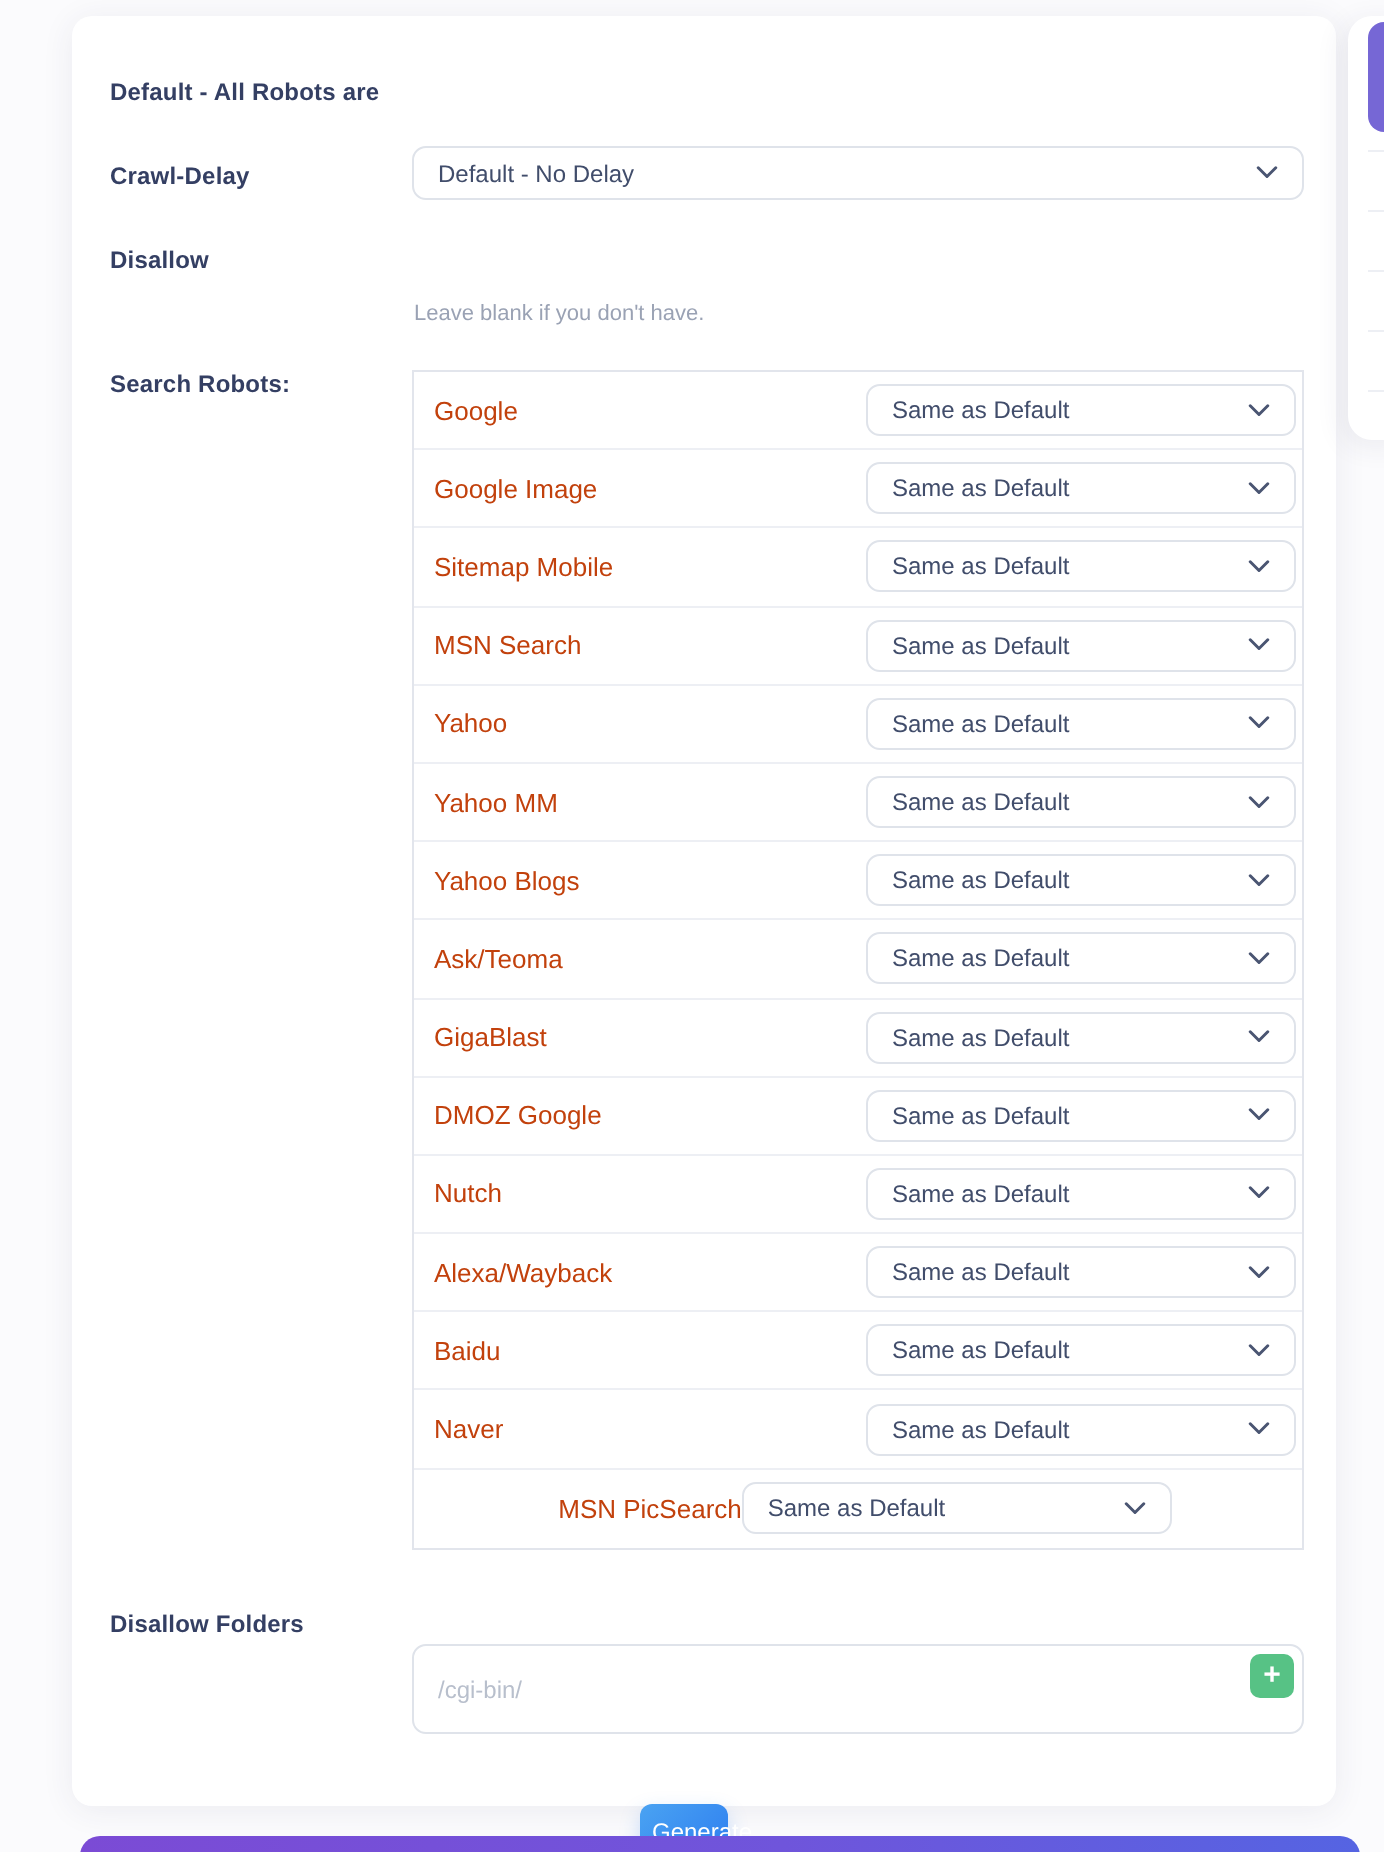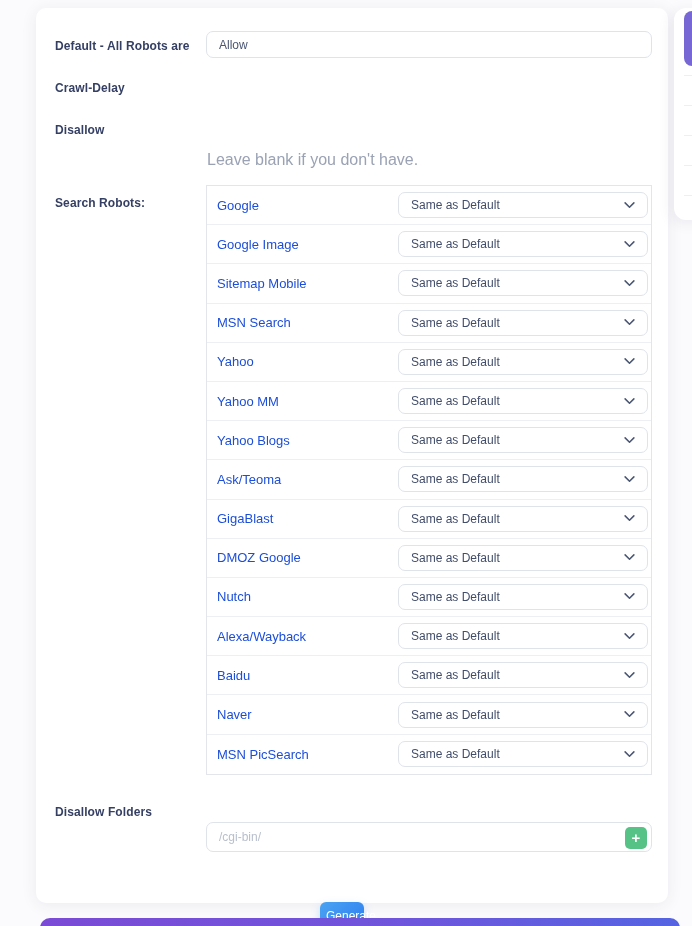--- a/index.html
+++ b/index.html
@@ -30,38 +30,38 @@
   }
   .text-input input::placeholder{color:#b8bfcc;}
   .select-box{
     display:flex;align-items:center;justify-content:space-between;
     padding:0 12px;cursor:pointer;
   }
   .select-box .sel-text{font-size:12px;color:#414d6b;}
   .chev{flex:0 0 auto;display:block;}
   .help-text{
     position:absolute;left:171px;
-    font-size:16px;color:#9aa2b4;
+    font-size:11px;color:#9aa2b4;
   }
   
   .robots-table{
     position:absolute;left:170px;top:177px;width:446px;height:590px;
     border:1px solid #e2e5ec;box-sizing:border-box;
   }
   .robot-row{
     height:39.2px;display:flex;align-items:center;justify-content:space-between;
     padding:0 3px 0 10px;border-bottom:1px solid #edeff4;box-sizing:border-box;
   }
-  .robot-row:last-child{border-bottom:none;}
-  .robot-name{font-size:13px;color:#1d4ed8;}
+  .robot-row:last-child{border-bottom:none;justify-content:center;}
+  .robot-name{font-size:13px;color:#c2410c;}
   .row-select{
-    position:relative;left:0;top:0;width:250px;height:26px;flex:0 0 auto;gap:20px;
-  }
-  
-  .disallow-input{height:30px;}
+    position:relative;left:0;top:0;width:215px;height:26px;flex:0 0 auto;gap:20px;
+  }
+  
+  .disallow-input{height:45px;}
   .add-btn{
     position:absolute;right:4px;top:4px;width:22px;height:22px;
     background:#57c285;border:none;border-radius:5px;cursor:pointer;
     color:#ffffff;font-size:15px;font-weight:bold;line-height:20px;
     display:flex;align-items:center;justify-content:center;
     font-family:"Liberation Sans",sans-serif;padding:0;
   }
   
   .generate-btn{
     position:absolute;left:284px;top:862px;width:44px;height:27px;
@@ -89,30 +89,33 @@
     border-radius:14px 14px 0 0;
     background:linear-gradient(90deg,#7b4bd5 0%,#6f55db 55%,#5564e2 100%);
   }
 </style>
 </head>
 <body>
 
 <div class="card">
 
   <div class="field-label" style="top:31px">Default - All Robots are</div>
-  <div class="text-input" style="top:23px">
-    <input type="text" value="Allow" style="">
+
+  <div class="field-label" style="top:73px">Crawl-Delay</div>
+  <div class="select-box" style="top:65px">
+    <span class="sel-text">Default - No Delay</span>
+    <svg class="chev" width="11" height="7" viewBox="0 0 12 8">
+        <path d="M1 1l5 5 5-5" fill="none" stroke="#4a5572" stroke-width="1.7" stroke-linecap="round" stroke-linejoin="round"></path>
+      </svg>
   </div>
-
-  <div class="field-label" style="top:73px">Crawl-Delay</div>
 
   <div class="field-label" style="top:115px">Disallow</div>
   <div class="help-text" style="top:143px">Leave blank if you don't have.</div>
 
-  <div class="field-label" style="top:188px">Search Robots:</div>
+  <div class="field-label" style="top:177px">Search Robots:</div>
 
   <div class="robots-table">
     <div class="robot-row">
       <span class="robot-name">Google</span>
       <div class="select-box row-select">
         <span class="sel-text">Same as Default</span>
         <svg class="chev" width="11" height="7" viewBox="0 0 12 8">
             <path d="M1 1l5 5 5-5" fill="none" stroke="#4a5572" stroke-width="1.7" stroke-linecap="round" stroke-linejoin="round"></path>
           </svg>
       </div>

